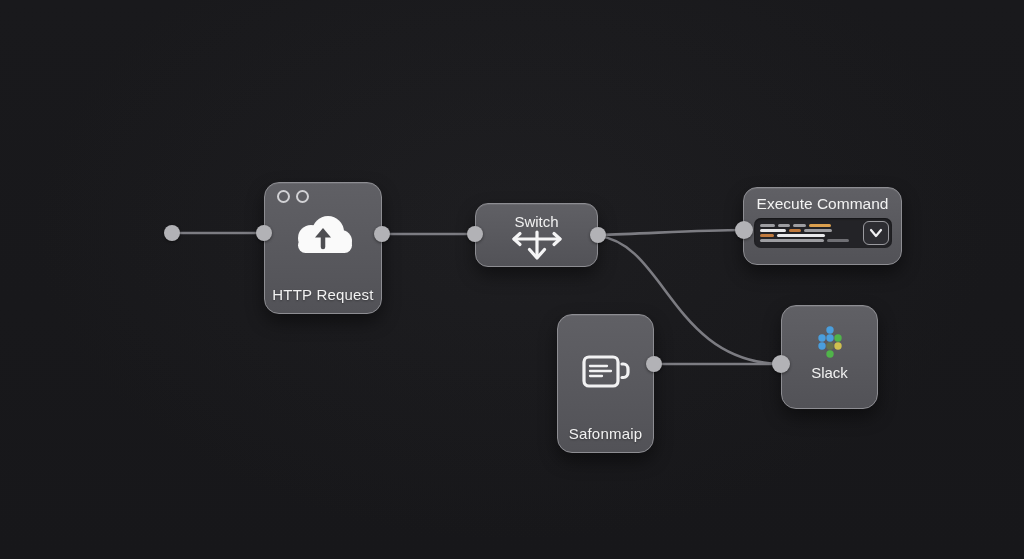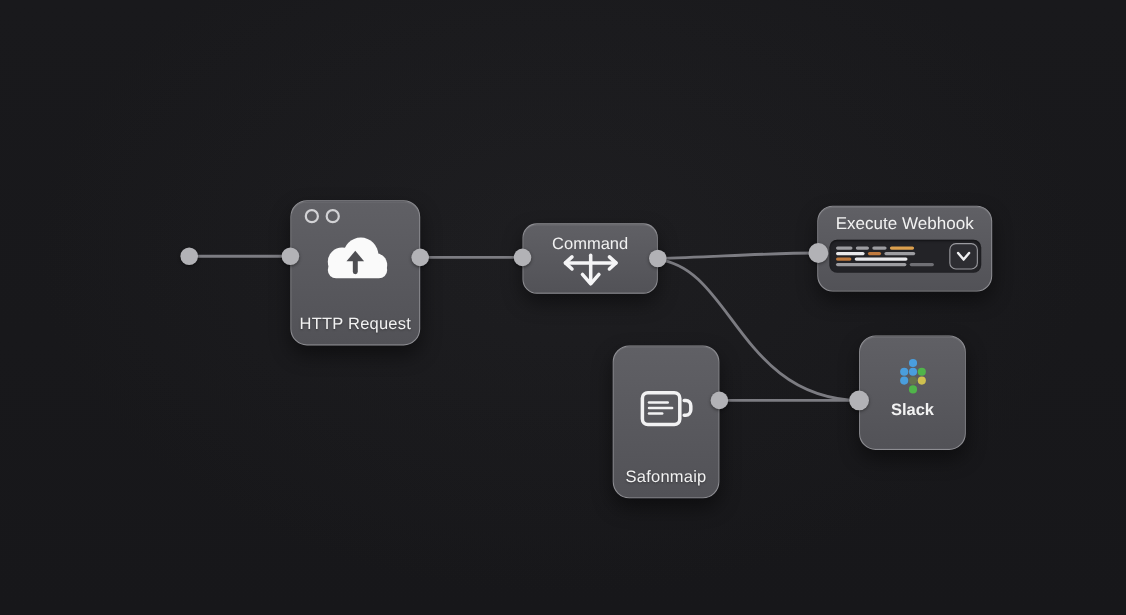--- a/index.html
+++ b/index.html
@@ -107,21 +107,21 @@
     display: flex; align-items: center; justify-content: center;
     box-sizing: border-box;
     cursor: pointer;
   }
   
   .slack-inner {
     position: absolute; left: 0; right: 0; top: 18px;
     display: flex; flex-direction: column; align-items: center;
   }
   .slack-inner .node-label-inline {
-    margin-top: 2px; font-size: 15px; font-weight: bold;
+    margin-top: 2px; font-size: 15px;
   }
   svg { display: block; }
 </style>
 </head>
 <body>
 
 <div class="canvas">
 
   <svg class="edges-layer" viewBox="0 0 1024 559">
     <path d="M 172 233 L 264 233"></path>
@@ -146,36 +146,36 @@
           <rect x="13" y="29" width="54" height="15" rx="7.5"></rect>
         </g>
         <path d="M38 38 V27" stroke="#4e4e52" stroke-width="4.5" stroke-linecap="round"></path>
         <path d="M38 19 L30 28.5 H46 Z" fill="#4e4e52"></path>
       </svg>
     </div>
     <div class="node-label">HTTP Request</div>
   </div>
 
   <div class="node node-switch">
-    <div class="switch-label">Command</div>
+    <div class="switch-label">Switch</div>
     <div class="switch-icon-wrap">
       <svg width="62" height="32" viewBox="0 0 62 32">
         <g fill="none" stroke="#f5f5f6" stroke-width="3.2" stroke-linecap="round" stroke-linejoin="round">
           <path d="M8 9 H54"></path>
           <path d="M14 3.5 L8 9 L14 14.5"></path>
           <path d="M48 3.5 L54 9 L48 14.5"></path>
           <path d="M31 2 V26"></path>
           <path d="M23.5 19.5 L31 28 L38.5 19.5"></path>
         </g>
       </svg>
     </div>
   </div>
 
   <div class="node node-exec">
-    <div class="exec-title">Execute Webhook</div>
+    <div class="exec-title">Execute Command</div>
     <div class="exec-panel">
       <div class="exec-code" id="exec-code">
           <div class="code-row">
             <span class="code-seg" style="width: 15px; background: rgb(157, 157, 161);"></span>
             <span class="code-seg" style="width: 12px; background: rgb(157, 157, 161);"></span>
             <span class="code-seg" style="width: 13px; background: rgb(157, 157, 161);"></span>
             <span class="code-seg" style="width: 22px; background: rgb(220, 160, 78);"></span>
           </div>
           <div class="code-row">
             <span class="code-seg" style="width: 26px; background: rgb(233, 233, 235);"></span>

